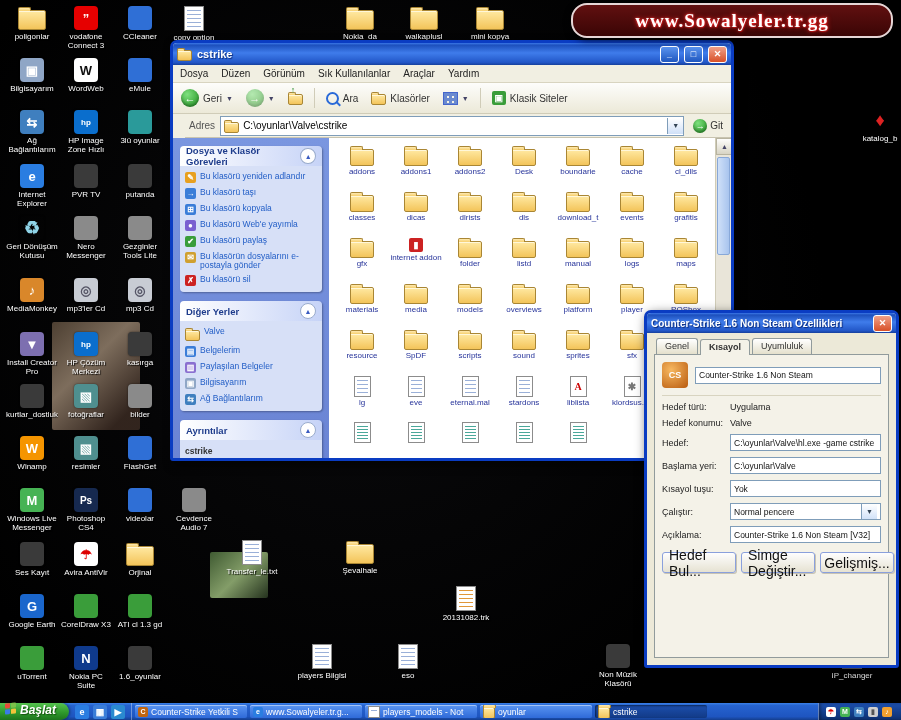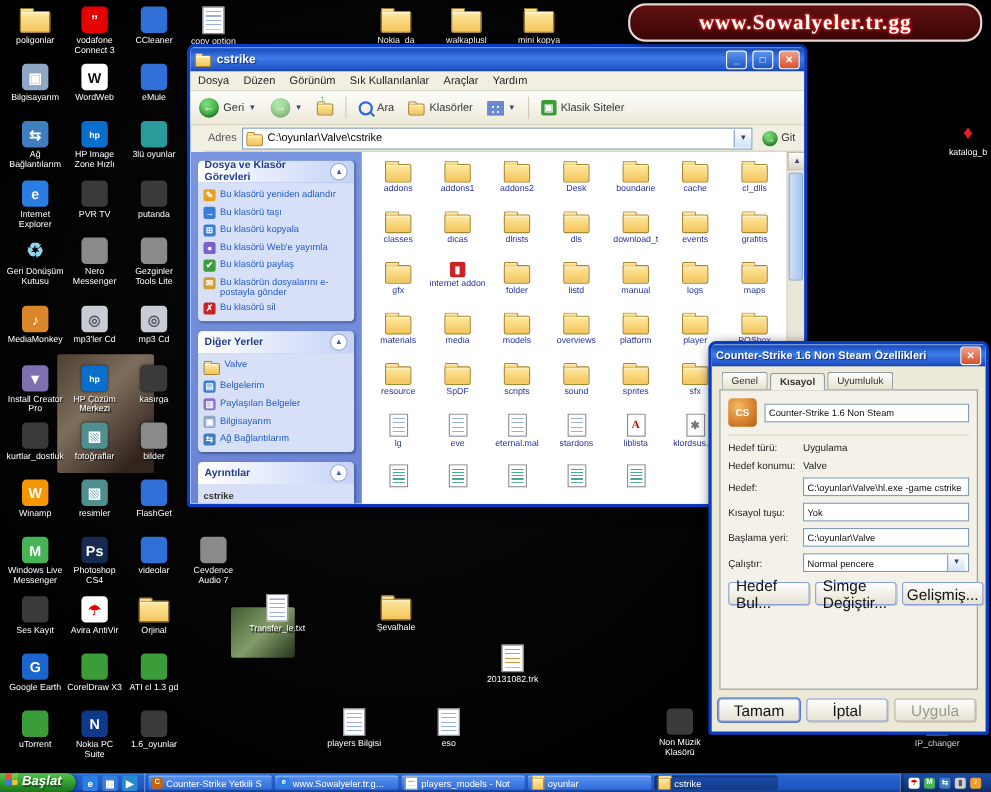--- a/index.html
+++ b/index.html
@@ -237,21 +237,21 @@
       </div>
       <div class="dicon" style="left: 60px; top: 384px;">
         <span class="ic " style="background: rgb(79, 143, 143);">▧</span>
         <div class="dlabel">fotoğraflar</div>
       </div>
       <div class="dicon" style="left: 60px; top: 436px;">
         <span class="ic " style="background: rgb(79, 143, 143);">▧</span>
         <div class="dlabel">resimler</div>
       </div>
       <div class="dicon" style="left: 60px; top: 488px;">
-        <span class="ic " style="background: rgb(22, 41, 79); font-size: 13px;">Ps</span>
+        <span class="ic " style="background: rgb(22, 41, 79); font-size: 10px;">Ps</span>
         <div class="dlabel">Photoshop CS4</div>
       </div>
       <div class="dicon" style="left: 60px; top: 542px;">
         <span class="ic " style="background: rgb(255, 255, 255); color: rgb(221, 0, 0);">☂</span>
         <div class="dlabel">Avira AntiVir</div>
       </div>
       <div class="dicon" style="left: 60px; top: 594px;">
         <span class="ic " style="background: rgb(58, 157, 58);"></span>
         <div class="dlabel">CorelDraw X3</div>
       </div>
@@ -732,44 +732,43 @@
       </div>
       <div class="frow">
         <span class="flabel">Hedef konumu:</span>
         <span class="fstatic">Valve</span>
       </div>
       <div class="frow">
         <span class="flabel">Hedef:</span>
         <span class="inp">C:\oyunlar\Valve\hl.exe -game cstrike</span>
       </div>
       <div class="frow">
+        <span class="flabel">Başlama yeri:</span>
+        <span class="inp">C:\oyunlar\Valve</span>
+      </div>
+      <div class="frow">
         <span class="flabel">Kısayol tuşu:</span>
         <span class="inp">Yok</span>
-      </div>
-      <div class="frow">
-        <span class="flabel">Başlama yeri:</span>
-        <span class="inp">C:\oyunlar\Valve</span>
       </div>
       <div class="frow">
         <span class="flabel">Çalıştır:</span>
         <span class="inp">
             <span>Normal pencere</span>
             <span class="addr-drop" style="margin-left:auto">▼</span>
           </span>
       </div>
+      <div class="frow">
+        <span class="flabel">Açıklama:</span>
+        <span class="inp">Counter-Strike 1.6 Non Steam [V32]</span>
+      </div>
       <div class="btnrow" id="dlg-btnrow">
           <span class="xpbtn">Hedef Bul...</span>
           <span class="xpbtn">Simge Değiştir...</span>
           <span class="xpbtn">Gelişmiş...</span>
         </div>
-    </div>
-    <div class="dlg-foot">
-      <span class="xpbtn default">Tamam</span>
-      <span class="xpbtn">İptal</span>
-      <span class="xpbtn disabled">Uygula</span>
     </div>
   </div>
 </div>
 
 <div class="taskbar">
   <div class="start">
     <span class="flag">
         <i></i>
         <i></i>
         <i></i>

